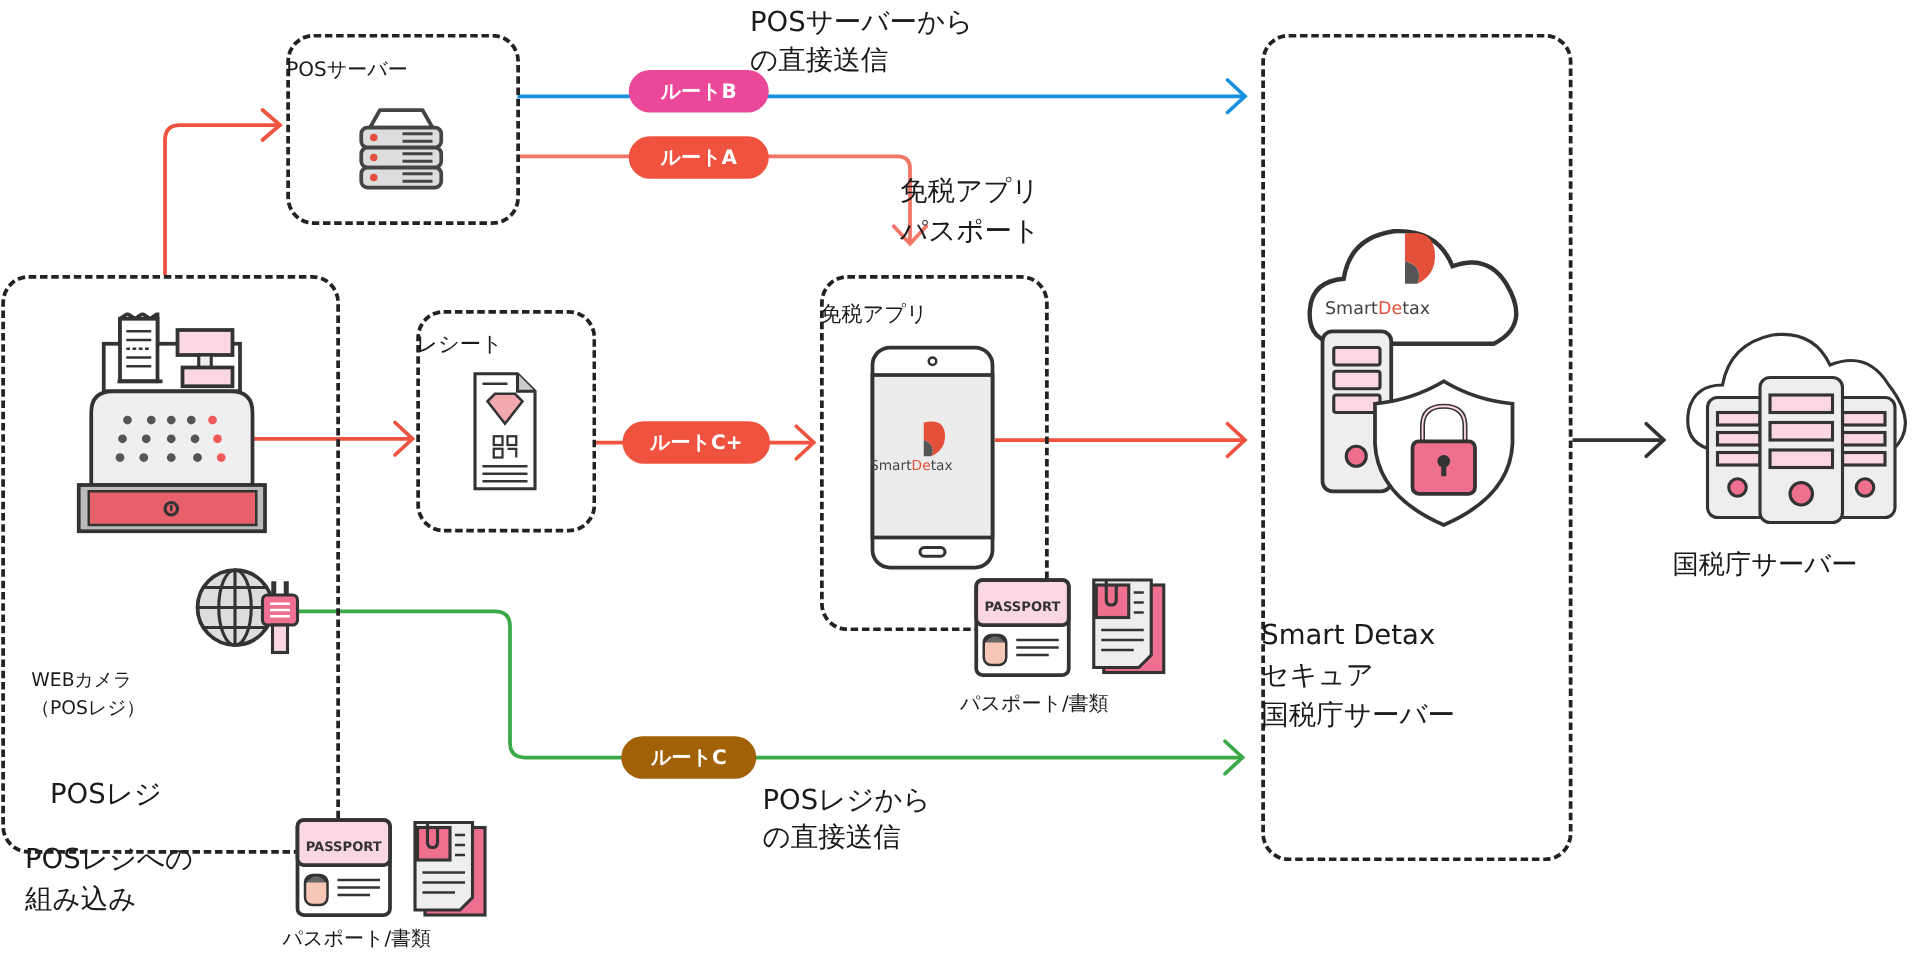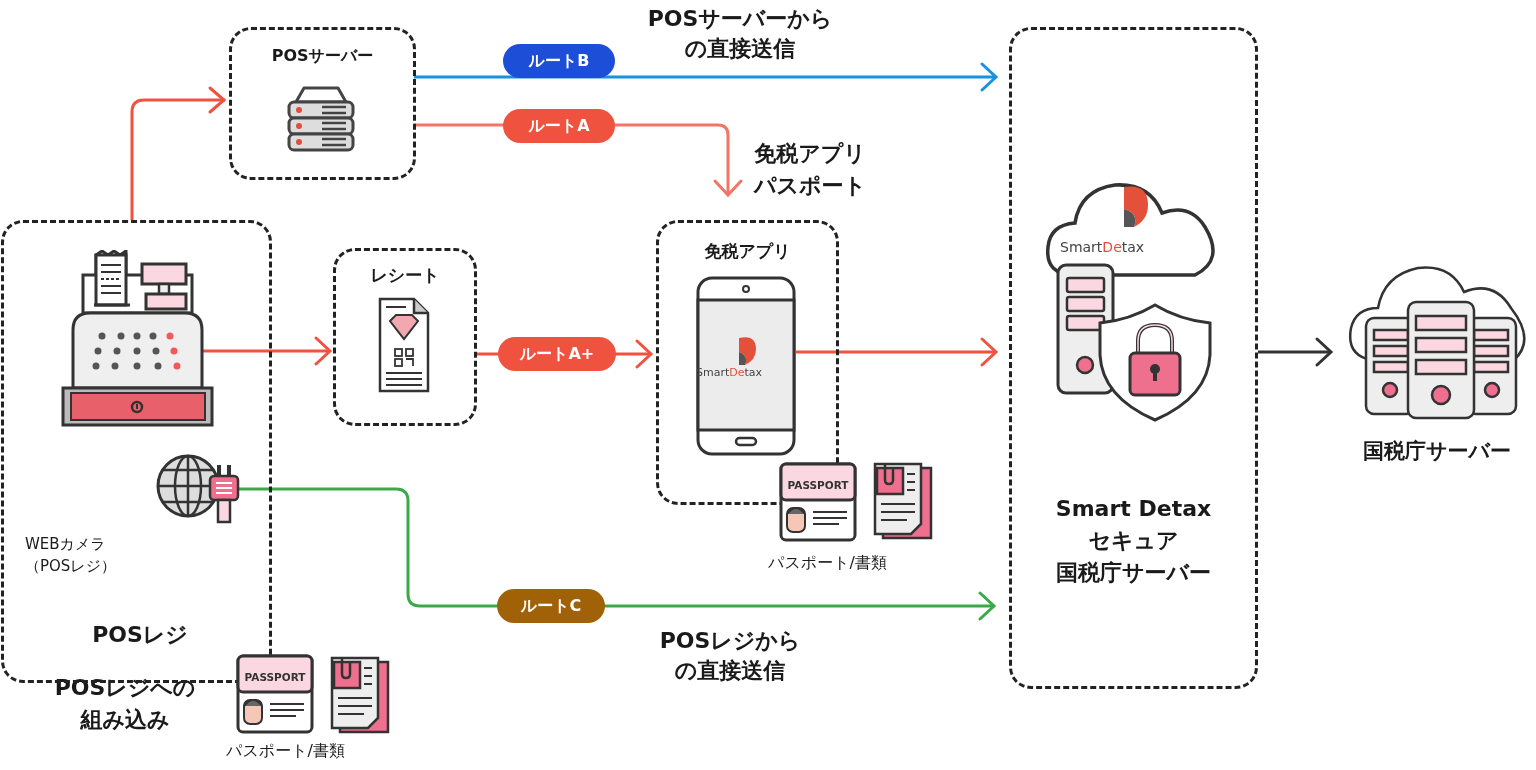--- a/index.html
+++ b/index.html
@@ -1,20 +1,20 @@
 <!DOCTYPE html>
 <html><head>
 <meta charset="utf-8">
 <style>
   html, body { margin: 0; padding: 0; background: #ffffff; }
   body { width: 1536px; height: 770px; position: relative; overflow: hidden;
          font-family: "DejaVu Sans", "Liberation Sans", sans-serif; color: #1a1a1a; }
   #diagram { position: absolute; left: 0; top: 0; width: 1536px; height: 770px; }
   .box { position: absolute; border: 3px dashed #222; border-radius: 22px; box-sizing: border-box; }
-  .lbl { position: absolute; text-align: center; font-weight: bold; white-space: nowrap; }
+  .lbl { position: absolute; font-weight: normal; white-space: nowrap; }
   .lbl-sm { position: absolute; text-align: left; white-space: nowrap; font-size: 15px; line-height: 22px; }
   .pill { position: absolute; height: 34px; border-radius: 17px; color: #fff; font-weight: bold;
           font-size: 16px; line-height: 34px; text-align: center; box-sizing: border-box; }
   .icon { position: absolute; }
 </style>
 </head>
 <body>
 
 <div id="diagram">
 
@@ -62,23 +62,23 @@
     <g stroke="#444" stroke-width="2.5">
       <line x1="36" y1="23" x2="60" y2="23"></line>
         <line x1="36" y1="29" x2="60" y2="29"></line>
       <line x1="36" y1="39" x2="60" y2="39"></line>
         <line x1="36" y1="45" x2="60" y2="45"></line>
       <line x1="36" y1="55" x2="60" y2="55"></line>
         <line x1="36" y1="61" x2="60" y2="61"></line>
     </g>
   </svg>
 
-  <div class="pill" style="left:503px;top:44px;width:112px;background:#1d4ed8;">ルートB</div>
+  <div class="pill" style="left:503px;top:56px;width:112px;background:#ec4899;">ルートB</div>
   <div class="pill" style="left:503px;top:109px;width:112px;background:#ef5340;">ルートA</div>
-  <div class="pill" style="left:498px;top:337px;width:118px;background:#ef5340;">ルートA+</div>
+  <div class="pill" style="left:498px;top:337px;width:118px;background:#ef5340;">ルートC+</div>
   <div class="pill" style="left:497px;top:589px;width:108px;background:#a16207;">ルートC</div>
 
   <div class="lbl" style="left:600px;top:4px;width:280px;font-size:22px;line-height:30px;">
     <div>POSサーバーから</div>
     <div>の直接送信</div>
   </div>
   <div class="lbl" style="left:720px;top:138px;width:180px;font-size:22px;line-height:32px;">
     <div>免税アプリ</div>
     <div>パスポート</div>
   </div>

